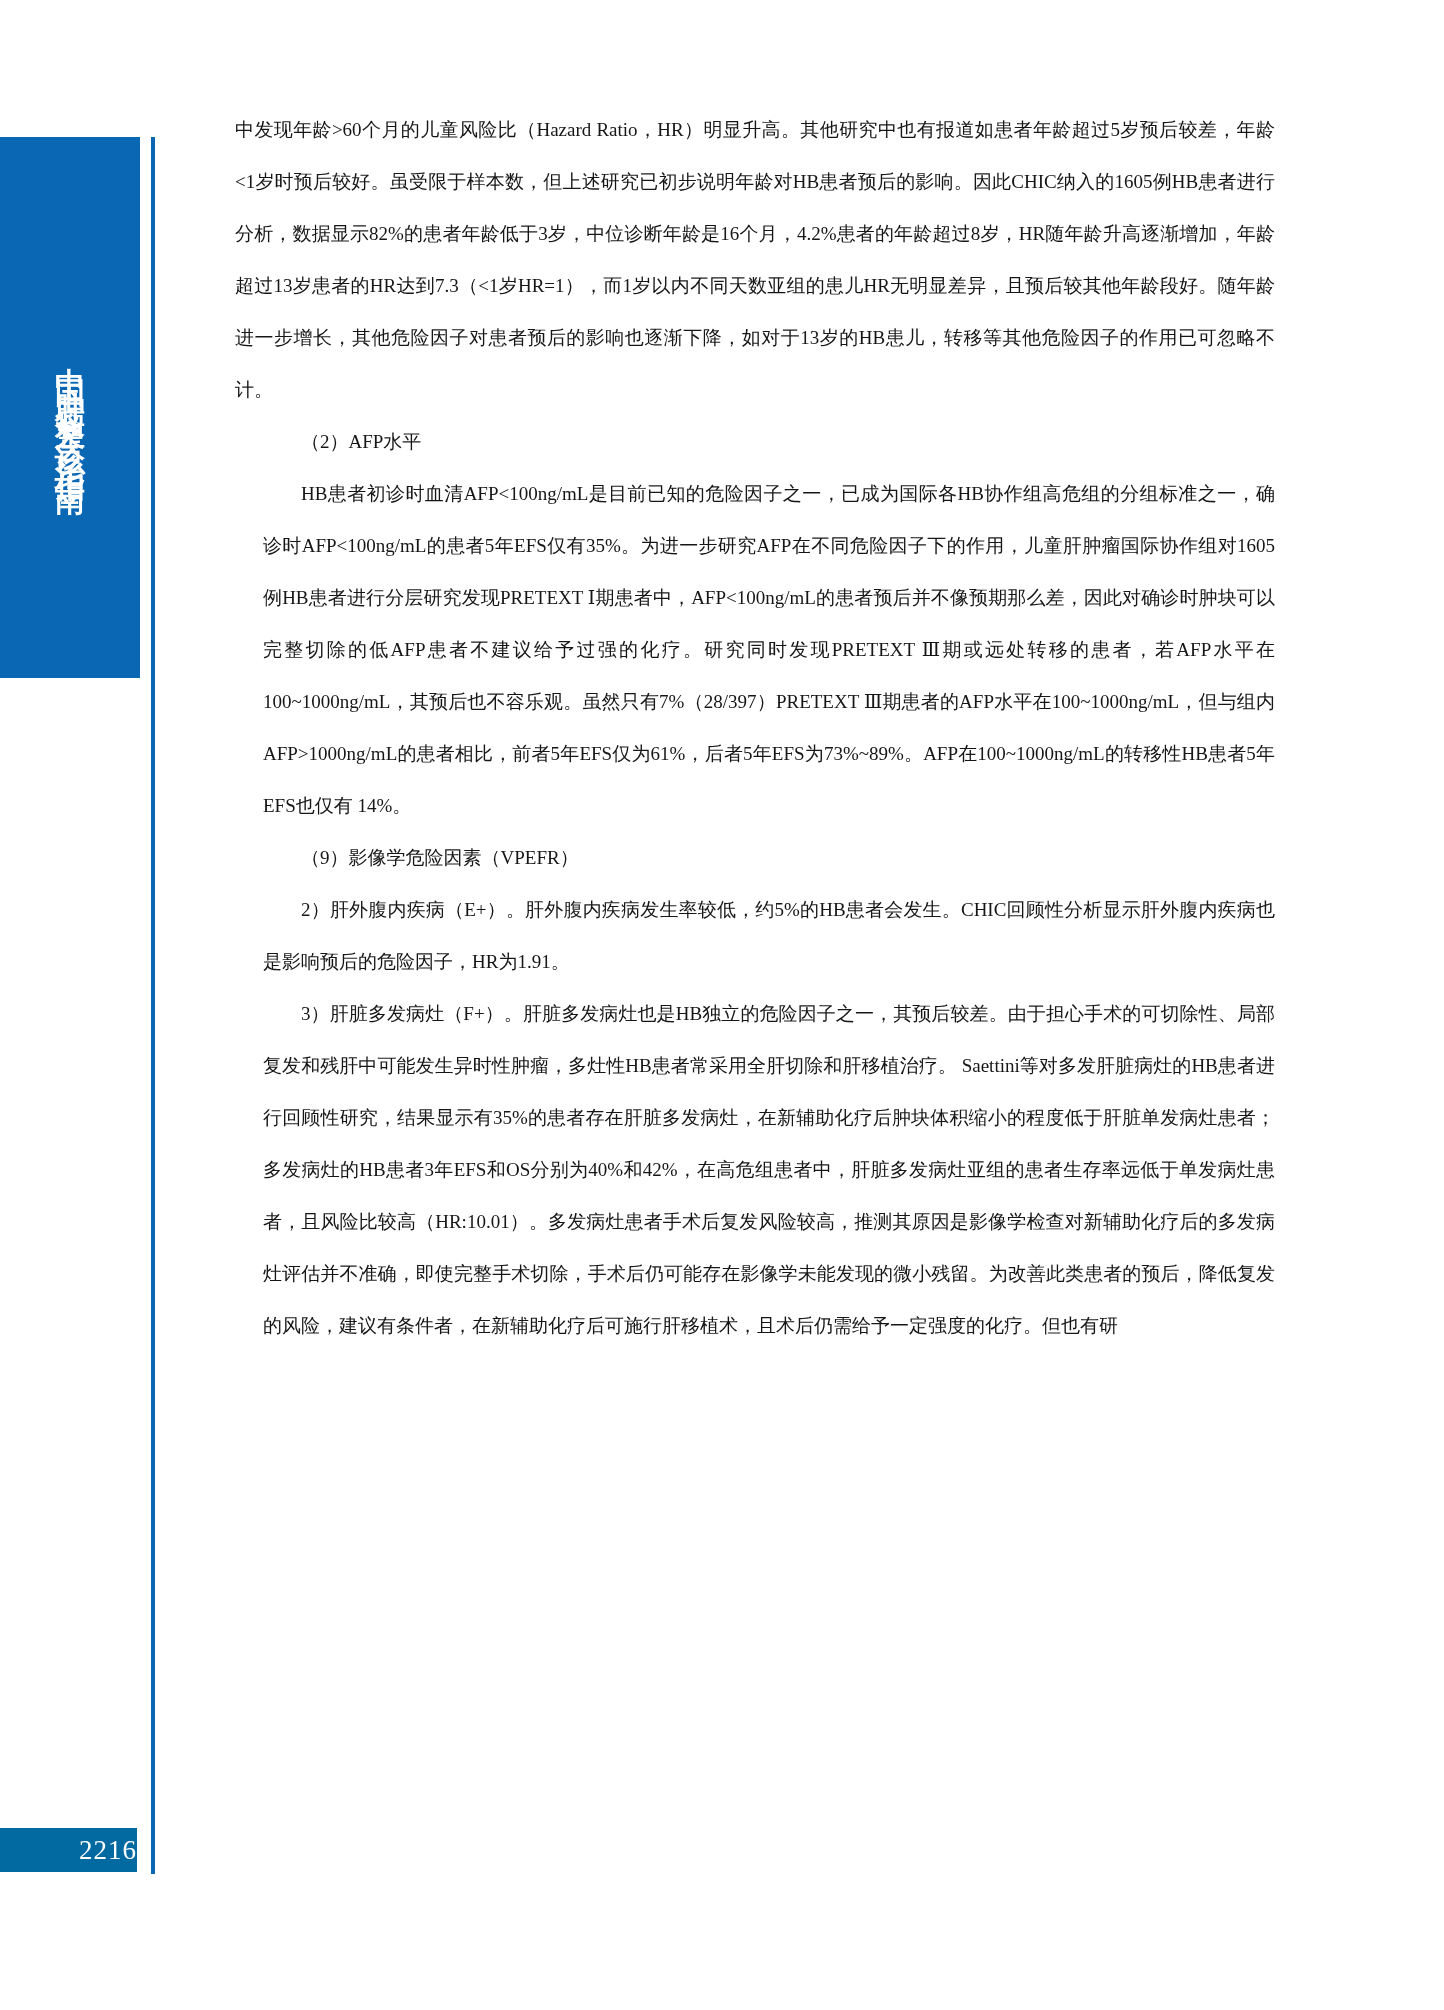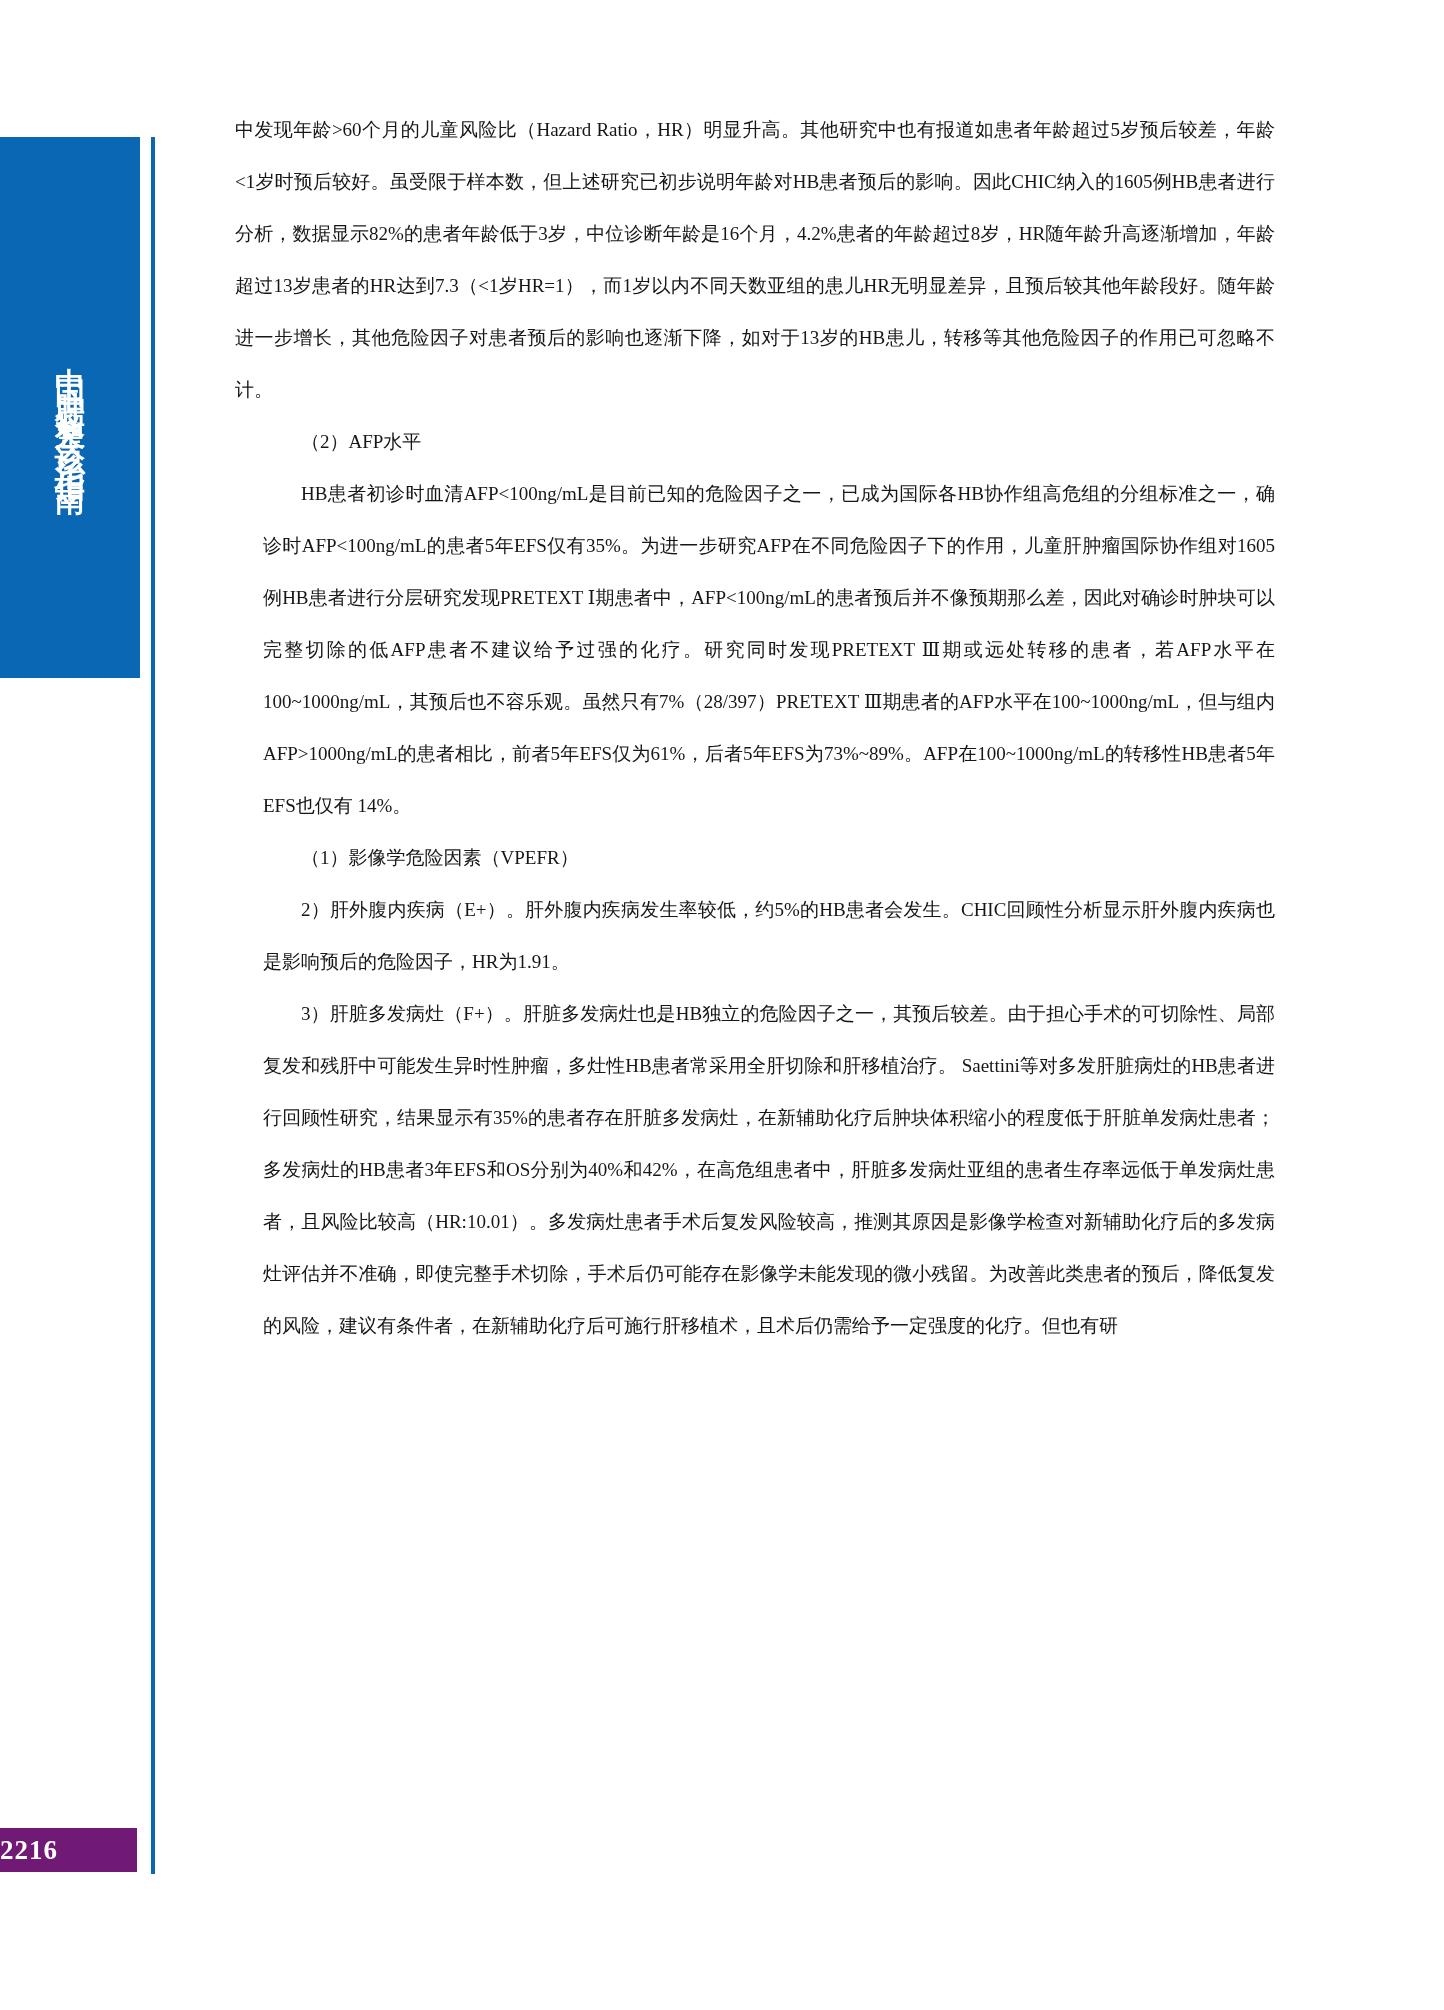--- a/index.html
+++ b/index.html
@@ -41,28 +41,28 @@
     width: 4px;
     height: 1737px;
     background: #0a67b3;
   }
   .page-num-badge {
     position: absolute;
     left: 0;
     top: 1828px;
     width: 137px;
     height: 44px;
-    background: #701a75;
+    background: #0369a1;
     color: #ffffff;
     display: flex;
     align-items: center;
-    justify-content: flex-start;
+    justify-content: flex-end;
     font-family: "Liberation Serif", "DejaVu Serif", serif;
     font-size: 27px;
-    font-weight: bold;
+    font-weight: normal;
     letter-spacing: 1px;
   }
   
   .content {
     position: absolute;
     left: 235px;
     top: 104px;
     width: 1040px;
     color: #161616;
     font-size: 19px;
@@ -92,18 +92,18 @@
 
   <div class="page-num-badge">
     <span>2216</span>
   </div>
 
   <div class="content">
 
   <p class="para">中发现年龄&gt;60个月的儿童风险比（Hazard Ratio，HR）明显升高。其他研究中也有报道如患者年龄超过5岁预后较差，年龄&lt;1岁时预后较好。虽受限于样本数，但上述研究已初步说明年龄对HB患者预后的影响。因此CHIC纳入的1605例HB患者进行分析，数据显示82%的患者年龄低于3岁，中位诊断年龄是16个月，4.2%患者的年龄超过8岁，HR随年龄升高逐渐增加，年龄超过13岁患者的HR达到7.3（&lt;1岁HR=1），而1岁以内不同天数亚组的患儿HR无明显差异，且预后较其他年龄段好。随年龄进一步增长，其他危险因子对患者预后的影响也逐渐下降，如对于13岁的HB患儿，转移等其他危险因子的作用已可忽略不计。</p>
       <p class="para indent">（2）AFP水平</p>
       <p class="para indent">HB患者初诊时血清AFP&lt;100ng/mL是目前已知的危险因子之一，已成为国际各HB协作组高危组的分组标准之一，确诊时AFP&lt;100ng/mL的患者5年EFS仅有35%。为进一步研究AFP在不同危险因子下的作用，儿童肝肿瘤国际协作组对1605例HB患者进行分层研究发现PRETEXT Ⅰ期患者中，AFP&lt;100ng/mL的患者预后并不像预期那么差，因此对确诊时肿块可以完整切除的低AFP患者不建议给予过强的化疗。研究同时发现PRETEXT Ⅲ期或远处转移的患者，若AFP水平在100~1000ng/mL，其预后也不容乐观。虽然只有7%（28/397）PRETEXT Ⅲ期患者的AFP水平在100~1000ng/mL，但与组内AFP&gt;1000ng/mL的患者相比，前者5年EFS仅为61%，后者5年EFS为73%~89%。AFP在100~1000ng/mL的转移性HB患者5年EFS也仅有 14%。</p>
-      <p class="para indent">（1）影像学危险因素（VPEFR）</p>
+      <p class="para indent">（9）影像学危险因素（VPEFR）</p>
       <p class="para indent">2）肝外腹内疾病（E+）。肝外腹内疾病发生率较低，约5%的HB患者会发生。CHIC回顾性分析显示肝外腹内疾病也是影响预后的危险因子，HR为1.91。</p>
       <p class="para indent">3）肝脏多发病灶（F+）。肝脏多发病灶也是HB独立的危险因子之一，其预后较差。由于担心手术的可切除性、局部复发和残肝中可能发生异时性肿瘤，多灶性HB患者常采用全肝切除和肝移植治疗。 Saettini等对多发肝脏病灶的HB患者进行回顾性研究，结果显示有35%的患者存在肝脏多发病灶，在新辅助化疗后肿块体积缩小的程度低于肝脏单发病灶患者；多发病灶的HB患者3年EFS和OS分别为40%和42%，在高危组患者中，肝脏多发病灶亚组的患者生存率远低于单发病灶患者，且风险比较高（HR:10.01）。多发病灶患者手术后复发风险较高，推测其原因是影像学检查对新辅助化疗后的多发病灶评估并不准确，即使完整手术切除，手术后仍可能存在影像学未能发现的微小残留。为改善此类患者的预后，降低复发的风险，建议有条件者，在新辅助化疗后可施行肝移植术，且术后仍需给予一定强度的化疗。但也有研</p>
     </div>
 
 </div>
 
 </body></html>

